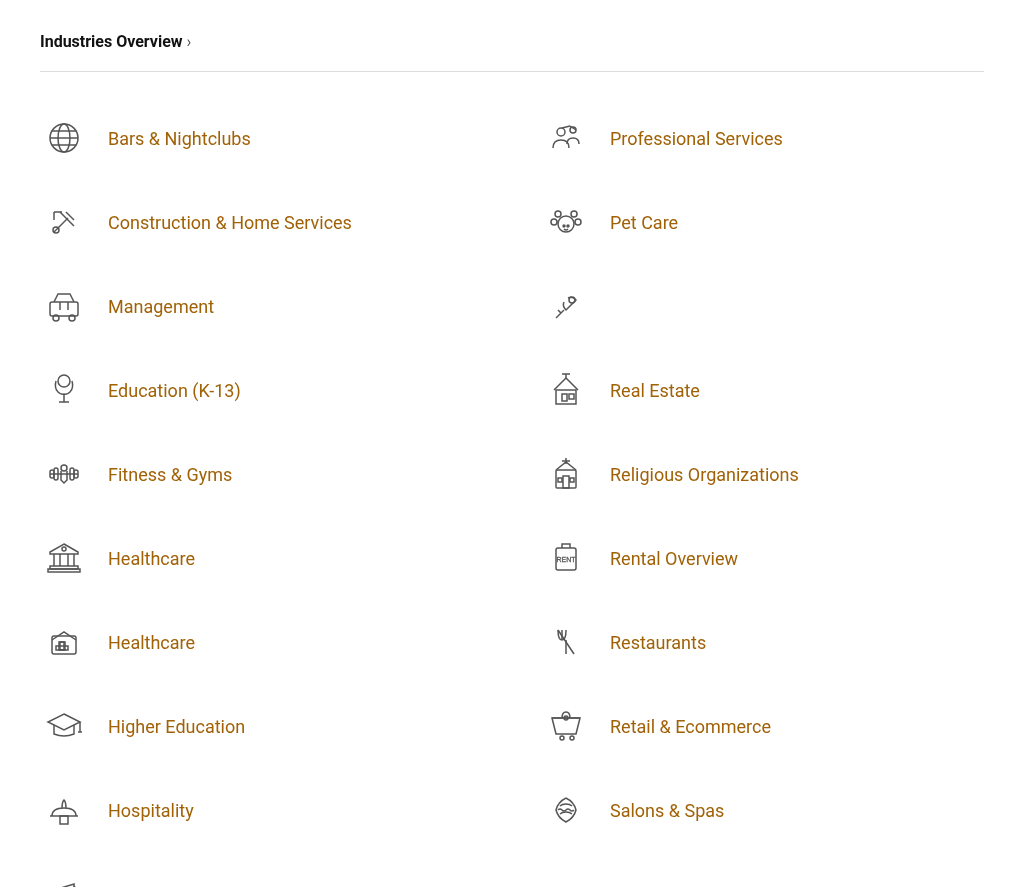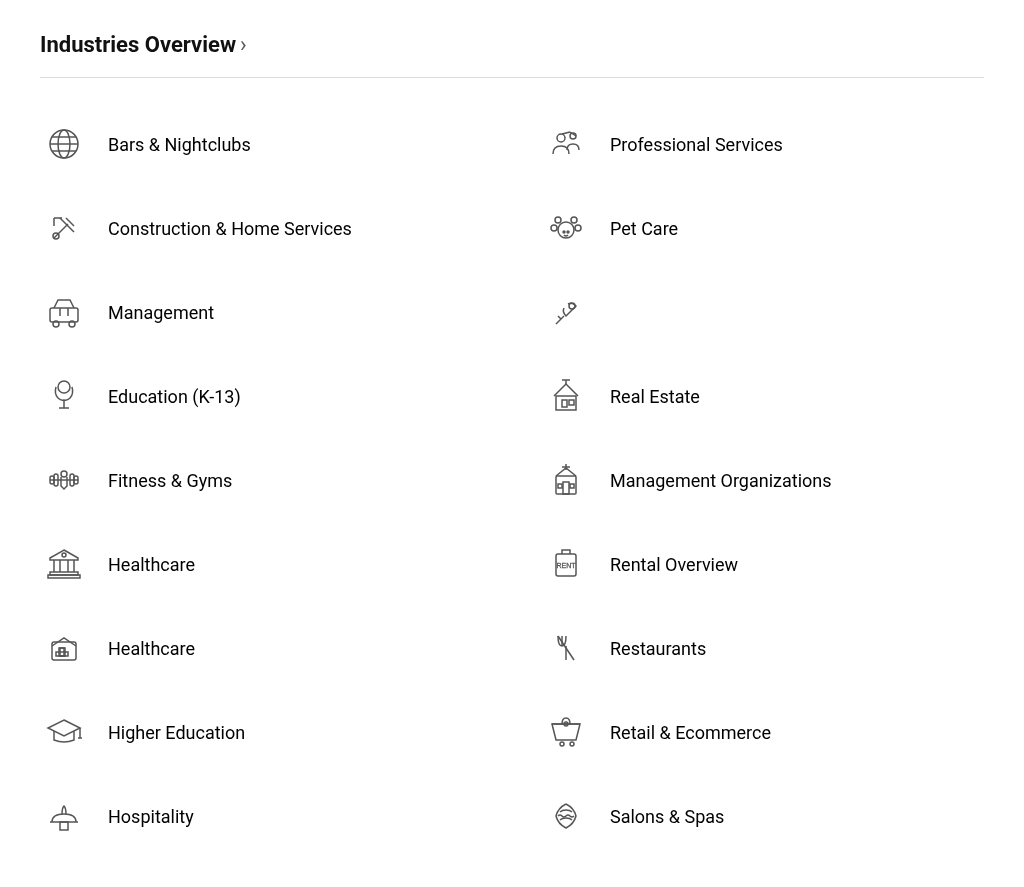--- a/index.html
+++ b/index.html
@@ -7,21 +7,21 @@
       background: #fff;
       font-family: -apple-system, BlinkMacSystemFont, 'Segoe UI', Roboto, sans-serif;
       color: #333;
       padding: 32px 40px;
       max-width: 1024px;
     }
     .page-header {
       margin-bottom: 20px;
     }
     .page-title {
-      font-size: 22px;
+      font-size: 16px;
       font-weight: 700;
       color: #111;
     }
     .page-title .arrow {
       font-weight: 400;
       color: #555;
       margin-left: 4px;
     }
     hr {
       border: none;
@@ -53,21 +53,21 @@
     }
     .industry-icon svg {
       width: 36px;
       height: 36px;
       stroke: #555;
       fill: none;
       stroke-width: 1.5;
     }
     .industry-label {
       font-size: 18px;
-      color: #000000;
+      color: #a16207;
     }
   </style>
 </head>
 <body>
 
 <div class="page-header">
   <h1 class="page-title">
     <span>Industries Overview</span><span class="arrow">›</span>
   </h1>
 </div>
@@ -274,21 +274,21 @@
         <svg viewBox="0 0 36 36">
           <rect x="8" y="14" width="20" height="18" rx="1"></rect>
           <path d="M8 14 L18 6 L28 14"></path>
           <line x1="18" y1="2" x2="18" y2="8"></line>
           <line x1="14" y1="5" x2="22" y2="5"></line>
           <rect x="10" y="22" width="4" height="4"></rect>
           <rect x="22" y="22" width="4" height="4"></rect>
           <rect x="15" y="20" width="6" height="12"></rect>
         </svg>
       </div>
-      <span class="industry-label">Management Organizations</span>
+      <span class="industry-label">Religious Organizations</span>
     </a>
 
     <a class="industry-item">
       <div class="industry-icon">
         <svg viewBox="0 0 36 36">
           <rect x="8" y="8" width="20" height="22" rx="2"></rect>
           <text x="18" y="22" text-anchor="middle" font-size="7" stroke="#555" fill="#555" stroke-width="0.3" font-family="sans-serif">RENT</text>
           <path d="M14 8 L14 4 L22 4 L22 8"></path>
         </svg>
       </div>

